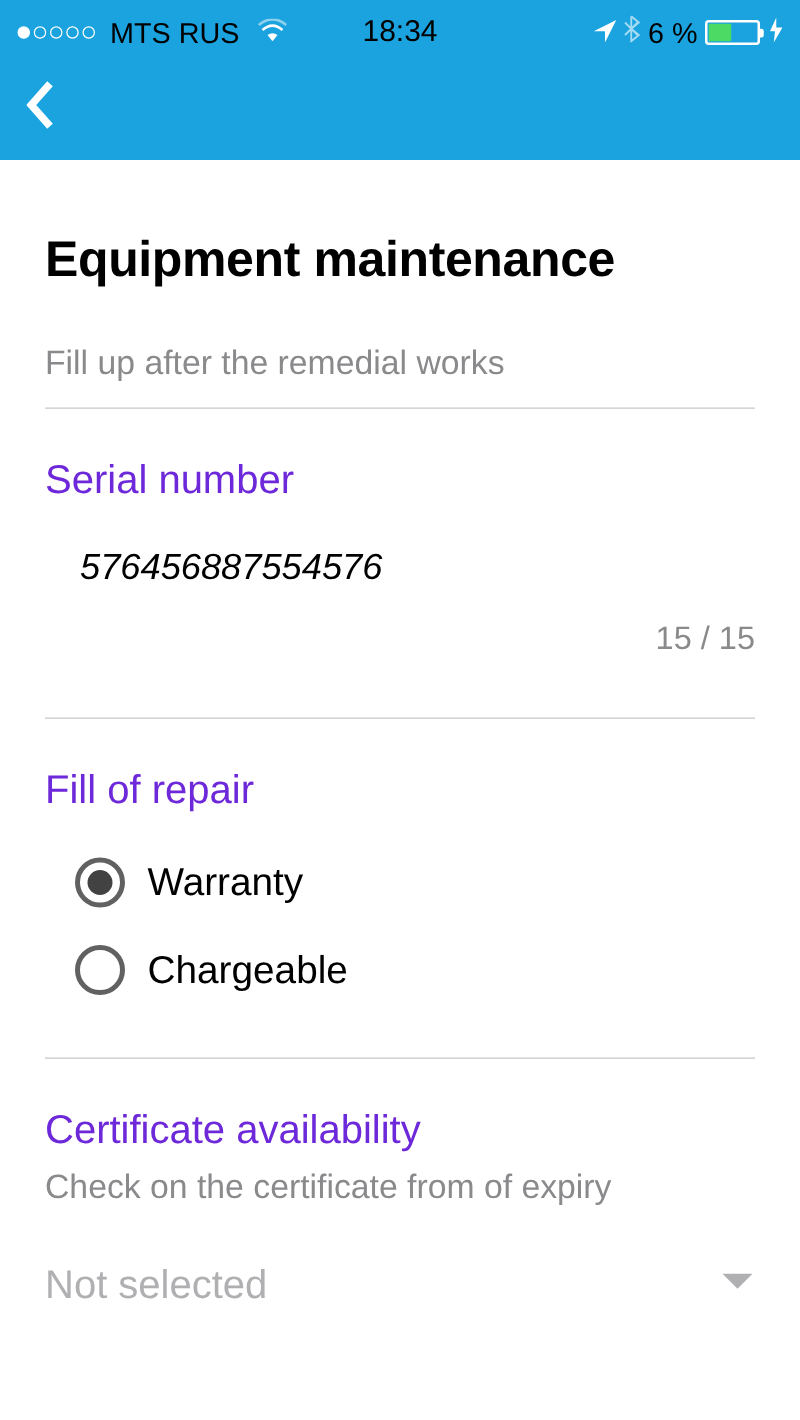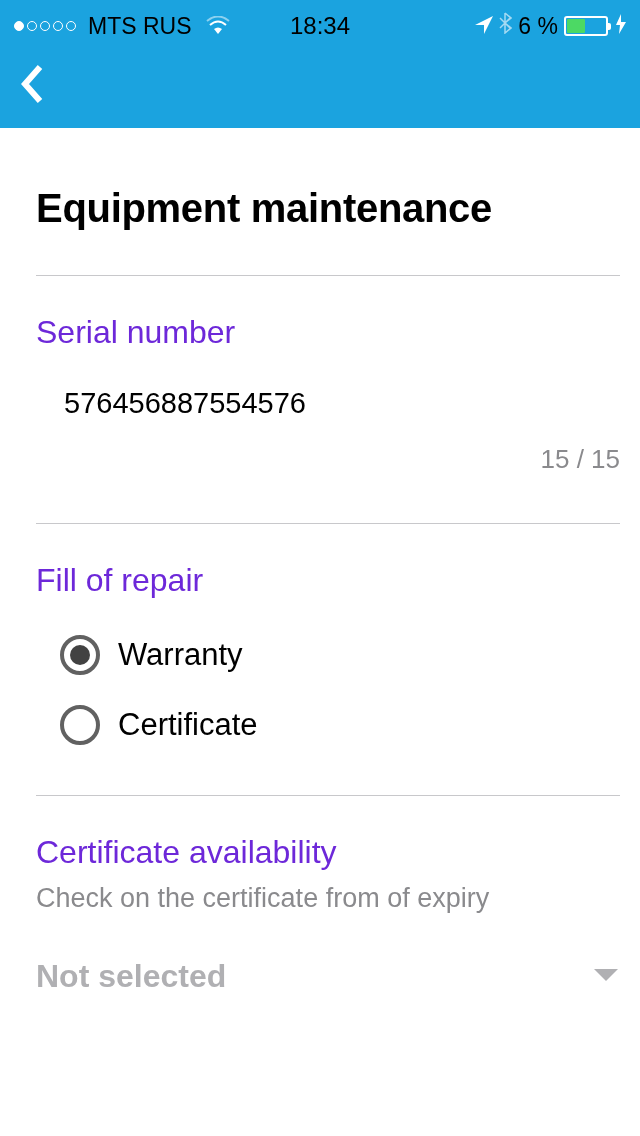--- a/index.html
+++ b/index.html
@@ -116,21 +116,21 @@
     }
     .nav-title {
       position: absolute;
       left: 50%;
       transform: translateX(-50%);
       color: #fff;
       font-size: 36px;
       font-weight: 400;
     }
     .content {
-      padding: 58px 20px 0 36px;
+      padding: 58px 36px 0 36px;
     }
     .page-title {
       font-size: 40px;
       font-weight: 600;
       color: #000;
       letter-spacing: -0.3px;
       margin-bottom: 44px;
     }
     .page-desc {
       font-size: 27px;
@@ -146,20 +146,21 @@
       font-size: 32px;
       color: #6d28d9;
       font-weight: 400;
       margin-bottom: 36px;
     }
     .field-value {
       font-size: 29px;
       color: #000;
       padding-left: 28px;
       margin-bottom: 10px;
+      font-style: italic;
     }
     .char-counter {
       text-align: right;
       font-size: 26px;
       color: #8a8a8d;
       margin-bottom: 48px;
       margin-top: 24px;
     }
     .radio-group {
       margin-bottom: 50px;
@@ -200,21 +201,20 @@
     }
     .dropdown {
       display: flex;
       align-items: center;
       justify-content: space-between;
       cursor: pointer;
     }
     .dropdown-text {
       font-size: 32px;
       color: #b0b0b3;
-      font-weight: bold;
     }
     .dropdown-arrow {
       color: #b0b0b3;
     }
     .cert-section .section-label {
       margin-bottom: 8px;
     }
   </style>
 </head>
 <body>
@@ -264,20 +264,21 @@
 <div class="nav-bar">
   <div class="back-button">
     <svg width="22" height="40" viewBox="0 0 22 40">
       <path d="M19 3 L4 20 L19 37" stroke="#fff" stroke-width="6" fill="none" stroke-linecap="butt" stroke-linejoin="miter"></path>
     </svg>
   </div>
 </div>
 
 <div class="content">
   <h1 class="page-title">Equipment maintenance</h1>
+  <p class="page-desc">Fill up after the remedial works</p>
   <div class="divider"></div>
 
   <div>
     <div class="section-label">Serial number</div>
     <div class="field-value">576456887554576</div>
     <div class="char-counter">15 / 15</div>
   </div>
 
   <div class="divider"></div>
 
@@ -285,21 +286,21 @@
     <div class="section-label">Fill of repair</div>
     <div class="radio-group">
       <div class="radio-row">
         <div class="radio-outer">
           <div class="radio-inner"></div>
         </div>
         <div class="radio-label">Warranty</div>
       </div>
       <div class="radio-row">
         <div class="radio-outer"></div>
-        <div class="radio-label">Certificate</div>
+        <div class="radio-label">Chargeable</div>
       </div>
     </div>
   </div>
 
   <div class="divider"></div>
 
   <div class="cert-section">
     <div class="section-label">Certificate availability</div>
     <p class="section-sublabel">Check on the certificate from of expiry</p>
     <div class="dropdown">

